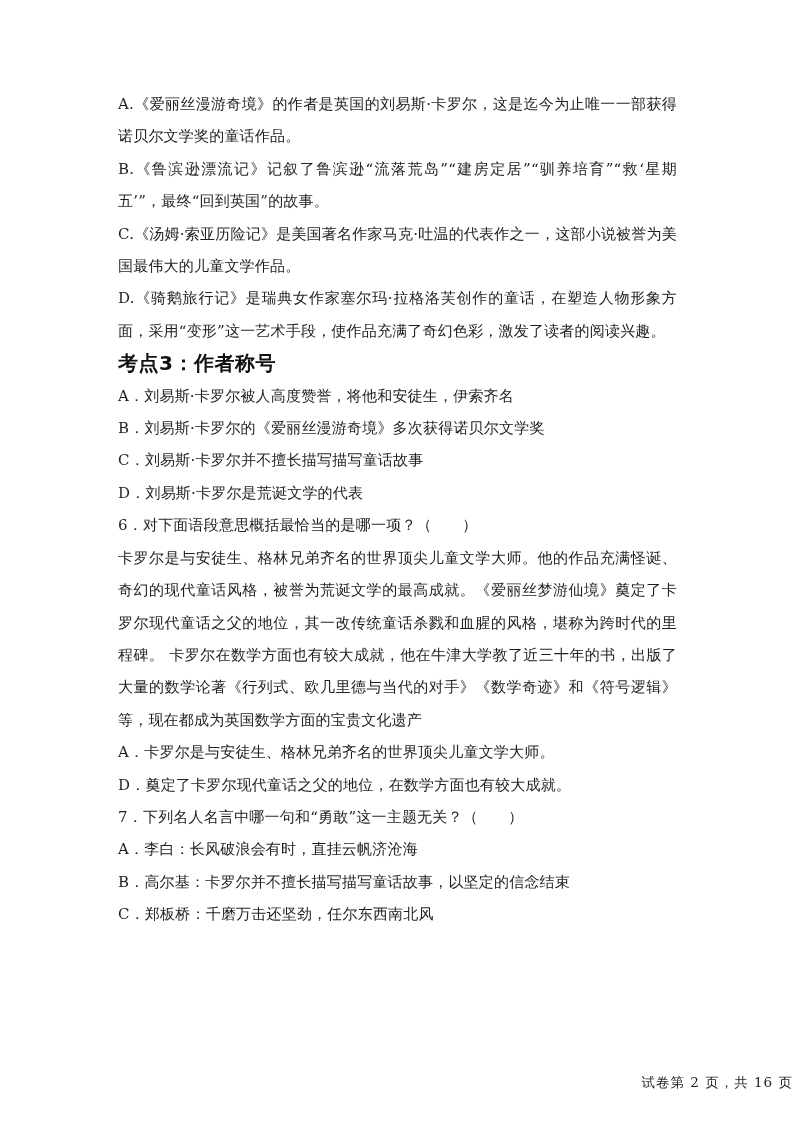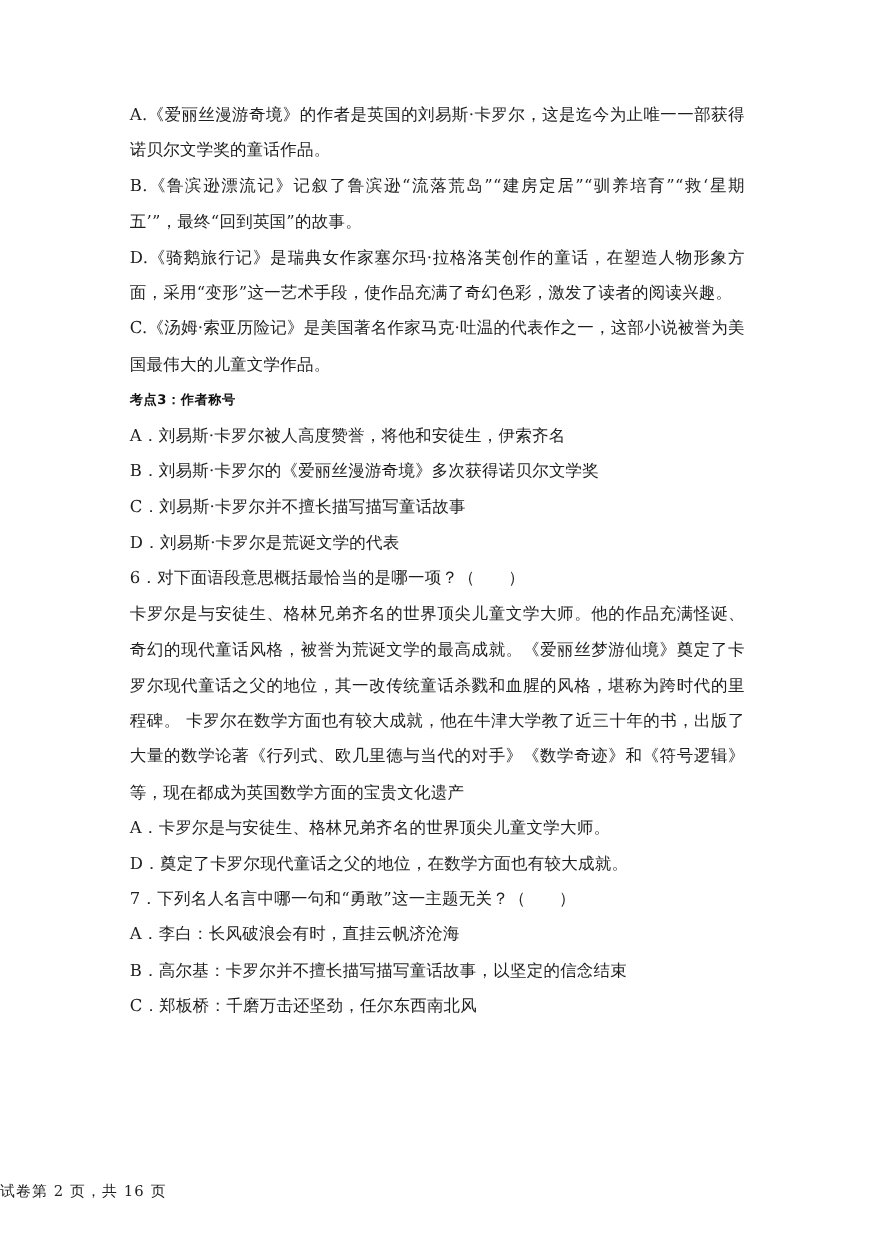--- a/index.html
+++ b/index.html
@@ -22,49 +22,49 @@
     font-size: 15px;
     line-height: 32.4px;
     color: #1e1e1e;
     text-align: justify;
     text-justify: inter-ideograph;
     letter-spacing: 0.2px;
     word-break: break-all;
   }
   .heading {
     margin: 0;
-    font-size: 12px;
+    font-size: 20px;
     line-height: 32.4px;
     font-weight: 700;
     color: #111111;
     font-family: "DejaVu Sans", "Liberation Sans", sans-serif;
     letter-spacing: 0.5px;
   }
   .footer {
     position: absolute;
     left: 0;
     right: 0;
     bottom: 30px;
-    text-align: left;
+    text-align: right;
     font-size: 13.5px;
     color: #1e1e1e;
     letter-spacing: 1px;
     margin-top: 44px;
   }
 </style>
 </head>
 <body>
 
 <div class="page">
   <div class="content">
 
     <p class="line">A.《爱丽丝漫游奇境》的作者是英国的刘易斯·卡罗尔，这是迄今为止唯一一部获得诺贝尔文学奖的童话作品。</p>
     <p class="line">B.《鲁滨逊漂流记》记叙了鲁滨逊“流落荒岛”“建房定居”“驯养培育”“救‘星期五’”，最终“回到英国”的故事。</p>
+    <p class="line">C.《汤姆·索亚历险记》是美国著名作家马克·吐温的代表作之一，这部小说被誉为美国最伟大的儿童文学作品。</p>
     <p class="line">D.《骑鹅旅行记》是瑞典女作家塞尔玛·拉格洛芙创作的童话，在塑造人物形象方面，采用“变形”这一艺术手段，使作品充满了奇幻色彩，激发了读者的阅读兴趣。</p>
-    <p class="line">C.《汤姆·索亚历险记》是美国著名作家马克·吐温的代表作之一，这部小说被誉为美国最伟大的儿童文学作品。</p>
 
     <p class="heading">考点3：作者称号</p>
 
     <p class="line">A．刘易斯·卡罗尔被人高度赞誉，将他和安徒生，伊索齐名</p>
     <p class="line">B．刘易斯·卡罗尔的《爱丽丝漫游奇境》多次获得诺贝尔文学奖</p>
     <p class="line">C．刘易斯·卡罗尔并不擅长描写描写童话故事</p>
     <p class="line">D．刘易斯·卡罗尔是荒诞文学的代表</p>
 
     <p class="line">6．对下面语段意思概括最恰当的是哪一项？（　　）</p>
     <p class="line">卡罗尔是与安徒生、格林兄弟齐名的世界顶尖儿童文学大师。他的作品充满怪诞、奇幻的现代童话风格，被誉为荒诞文学的最高成就。《爱丽丝梦游仙境》奠定了卡罗尔现代童话之父的地位，其一改传统童话杀戮和血腥的风格，堪称为跨时代的里程碑。 卡罗尔在数学方面也有较大成就，他在牛津大学教了近三十年的书，出版了大量的数学论著《行列式、欧几里德与当代的对手》《数学奇迹》和《符号逻辑》等，现在都成为英国数学方面的宝贵文化遗产</p>

